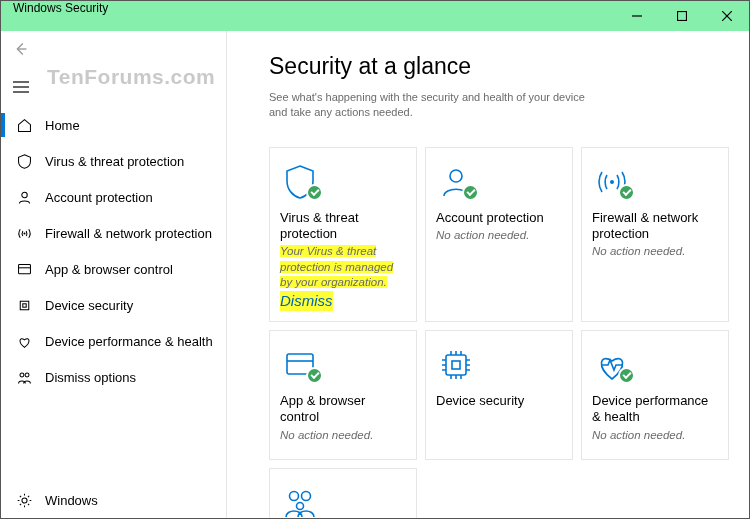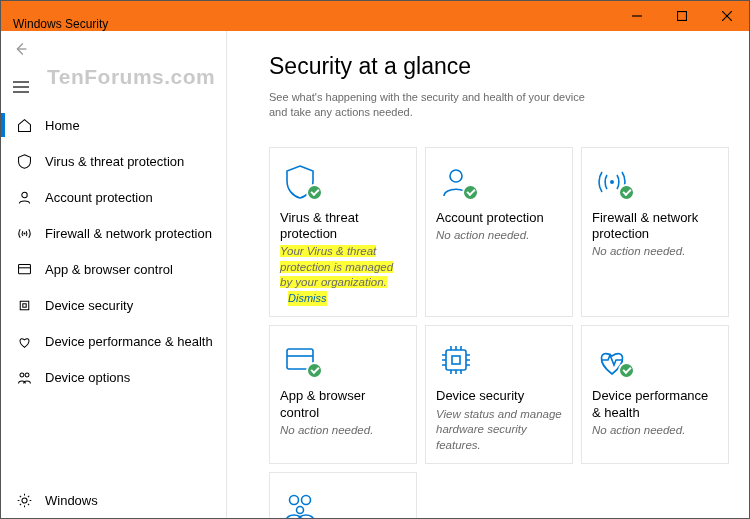--- a/index.html
+++ b/index.html
@@ -1,20 +1,20 @@
 <!DOCTYPE html>
 <html><head>
 <meta charset="utf-8">
 <style>
   * { box-sizing: border-box; margin: 0; padding: 0; font-family: "Segoe UI", Arial, sans-serif; }
   html, body { width: 750px; height: 519px; overflow: hidden; background: #fff; }
   .window { width: 750px; height: 519px; border: 1px solid #555; display: flex; flex-direction: column; position: relative; }
 
   
-  .titlebar { height: 30px; display: flex; align-items: flex-end; background: #f97316; }
+  .titlebar { height: 30px; display: flex; align-items: flex-start; background: #86efac; }
   .titlebar .title { font-size: 12px; padding-left: 12px; color: #000; flex: 0 0 auto;}
   .titlebar .spacer { flex: 1; }
   .titlebar .ctrl { width: 45px; height: 30px; display:flex; align-items:center; justify-content:center; font-size: 10px; color:#000; }
   .titlebar .ctrl svg { width:10px; height:10px; }
 
   
   .subbar { height: 36px; display:flex; align-items:center; }
   .back { width: 40px; height:36px; display:flex; align-items:center; justify-content:center; color:#888; }
   .hamburger-row { height: 40px; display:flex; align-items:center; }
   .hamburger { width:40px; height:40px; display:flex; align-items:center; justify-content:center;}
@@ -34,21 +34,21 @@
   .main .subtitle { font-size: 11px; color:#6b6b6b; max-width: 330px; line-height:1.4; }
   .cards { display:flex; flex-wrap:wrap; gap: 8px 8px; margin-top: 26px; padding-right:10px;}
   .card { width: 148px; min-height: 130px; border: 1px solid #e6e6e6; padding: 12px 10px 10px 10px; background:#fff; }
   .card .cicon { height: 44px; display:flex; align-items:center; position:relative; }
   .card .cicon svg.main-ic { width:40px; height:40px; }
   .card .badge { position:absolute; left:26px; top:24px; width:17px; height:17px; border-radius:50%; background:#3DA35D; border:2px solid #fff; display:flex; align-items:center; justify-content:center;}
   .card .badge::after { content:""; width:6px; height:3px; border-left:2px solid #fff; border-bottom:2px solid #fff; transform: rotate(-45deg); margin-top:-2px;}
   .card .ctitle { font-size: 13px; color:#000; margin-top:6px; line-height:1.25;}
   .card .cdesc { font-size: 11.5px; color:#6b6b6b; margin-top:2px; line-height:1.35;font-style:italic;}
   .card .highlight { background: #FFFF38; }
-  .card .dismiss { font-size: 11px; color:#0063B1; display:inline-block;margin-left:8px; }
+  .card .dismiss { font-size: 15px; color:#0063B1; display:inline-block; }
 
   
   .watermark { position:absolute; top: 64px; left: 46px; font-size: 21px; color: rgba(100,100,100,0.35); font-weight:600; letter-spacing:0.5px; pointer-events:none;}
 
   
   .ic-stroke { stroke:#000; stroke-width:1.2; fill:none; }
   .ic-blue { stroke:#0078D4; stroke-width:1.6; fill:none; }
 </style>
 </head>
 <body>
@@ -159,21 +159,21 @@
           <span>Device performance &amp; health</span>
         </div>
         <div class="nav-item">
           <span class="icon">
               <svg viewBox="0 0 20 20" width="17" height="17">
                 <circle cx="7" cy="7" r="2.3" class="ic-stroke"></circle>
                 <circle cx="13" cy="7" r="2.3" class="ic-stroke"></circle>
                 <path d="M3 17 C3 13 11 13 11 17 M9 17 C9 13 17 13 17 17" class="ic-stroke"></path>
               </svg>
             </span>
-          <span>Device options</span>
+          <span>Dismiss options</span>
         </div>
       </div>
 
       <div class="nav-bottom">
         <div class="nav-item">
           <span class="icon">
               <svg viewBox="0 0 20 20" width="17" height="17">
                 <circle cx="10" cy="10" r="3" class="ic-stroke"></circle>
                 <path d="M10 2 V4 M10 16 V18 M2 10 H4 M16 10 H18 M4.5 4.5 L6 6 M14 14 L15.5 15.5 M15.5 4.5 L14 6 M6 14 L4.5 15.5" class="ic-stroke"></path>
               </svg>
@@ -241,21 +241,20 @@
 
         <div class="card">
           <div class="cicon">
             <svg class="main-ic" viewBox="0 0 40 40">
                 <rect x="10" y="10" width="20" height="20" rx="2" class="ic-blue"></rect>
                 <rect x="16" y="16" width="8" height="8" class="ic-blue"></rect>
                 <path d="M15 6 V10 M20 6 V10 M25 6 V10 M15 30 V34 M20 30 V34 M25 30 V34 M6 15 H10 M6 20 H10 M6 25 H10 M30 15 H34 M30 20 H34 M30 25 H34" class="ic-blue"></path>
               </svg>
           </div>
           <div class="ctitle">Device security</div>
-          <div class="cdesc">View status and manage hardware security features.</div>
         </div>
 
         <div class="card">
           <div class="cicon">
             <svg class="main-ic" viewBox="0 0 40 40">
                 <path d="M20 34 C4 22 8 8 20 16 C32 8 36 22 20 34 Z" class="ic-blue"></path>
                 <path d="M10 20 H16 L18 15 L22 25 L24 20 H30" class="ic-blue"></path>
               </svg>
             <div class="badge"></div>
           </div>

